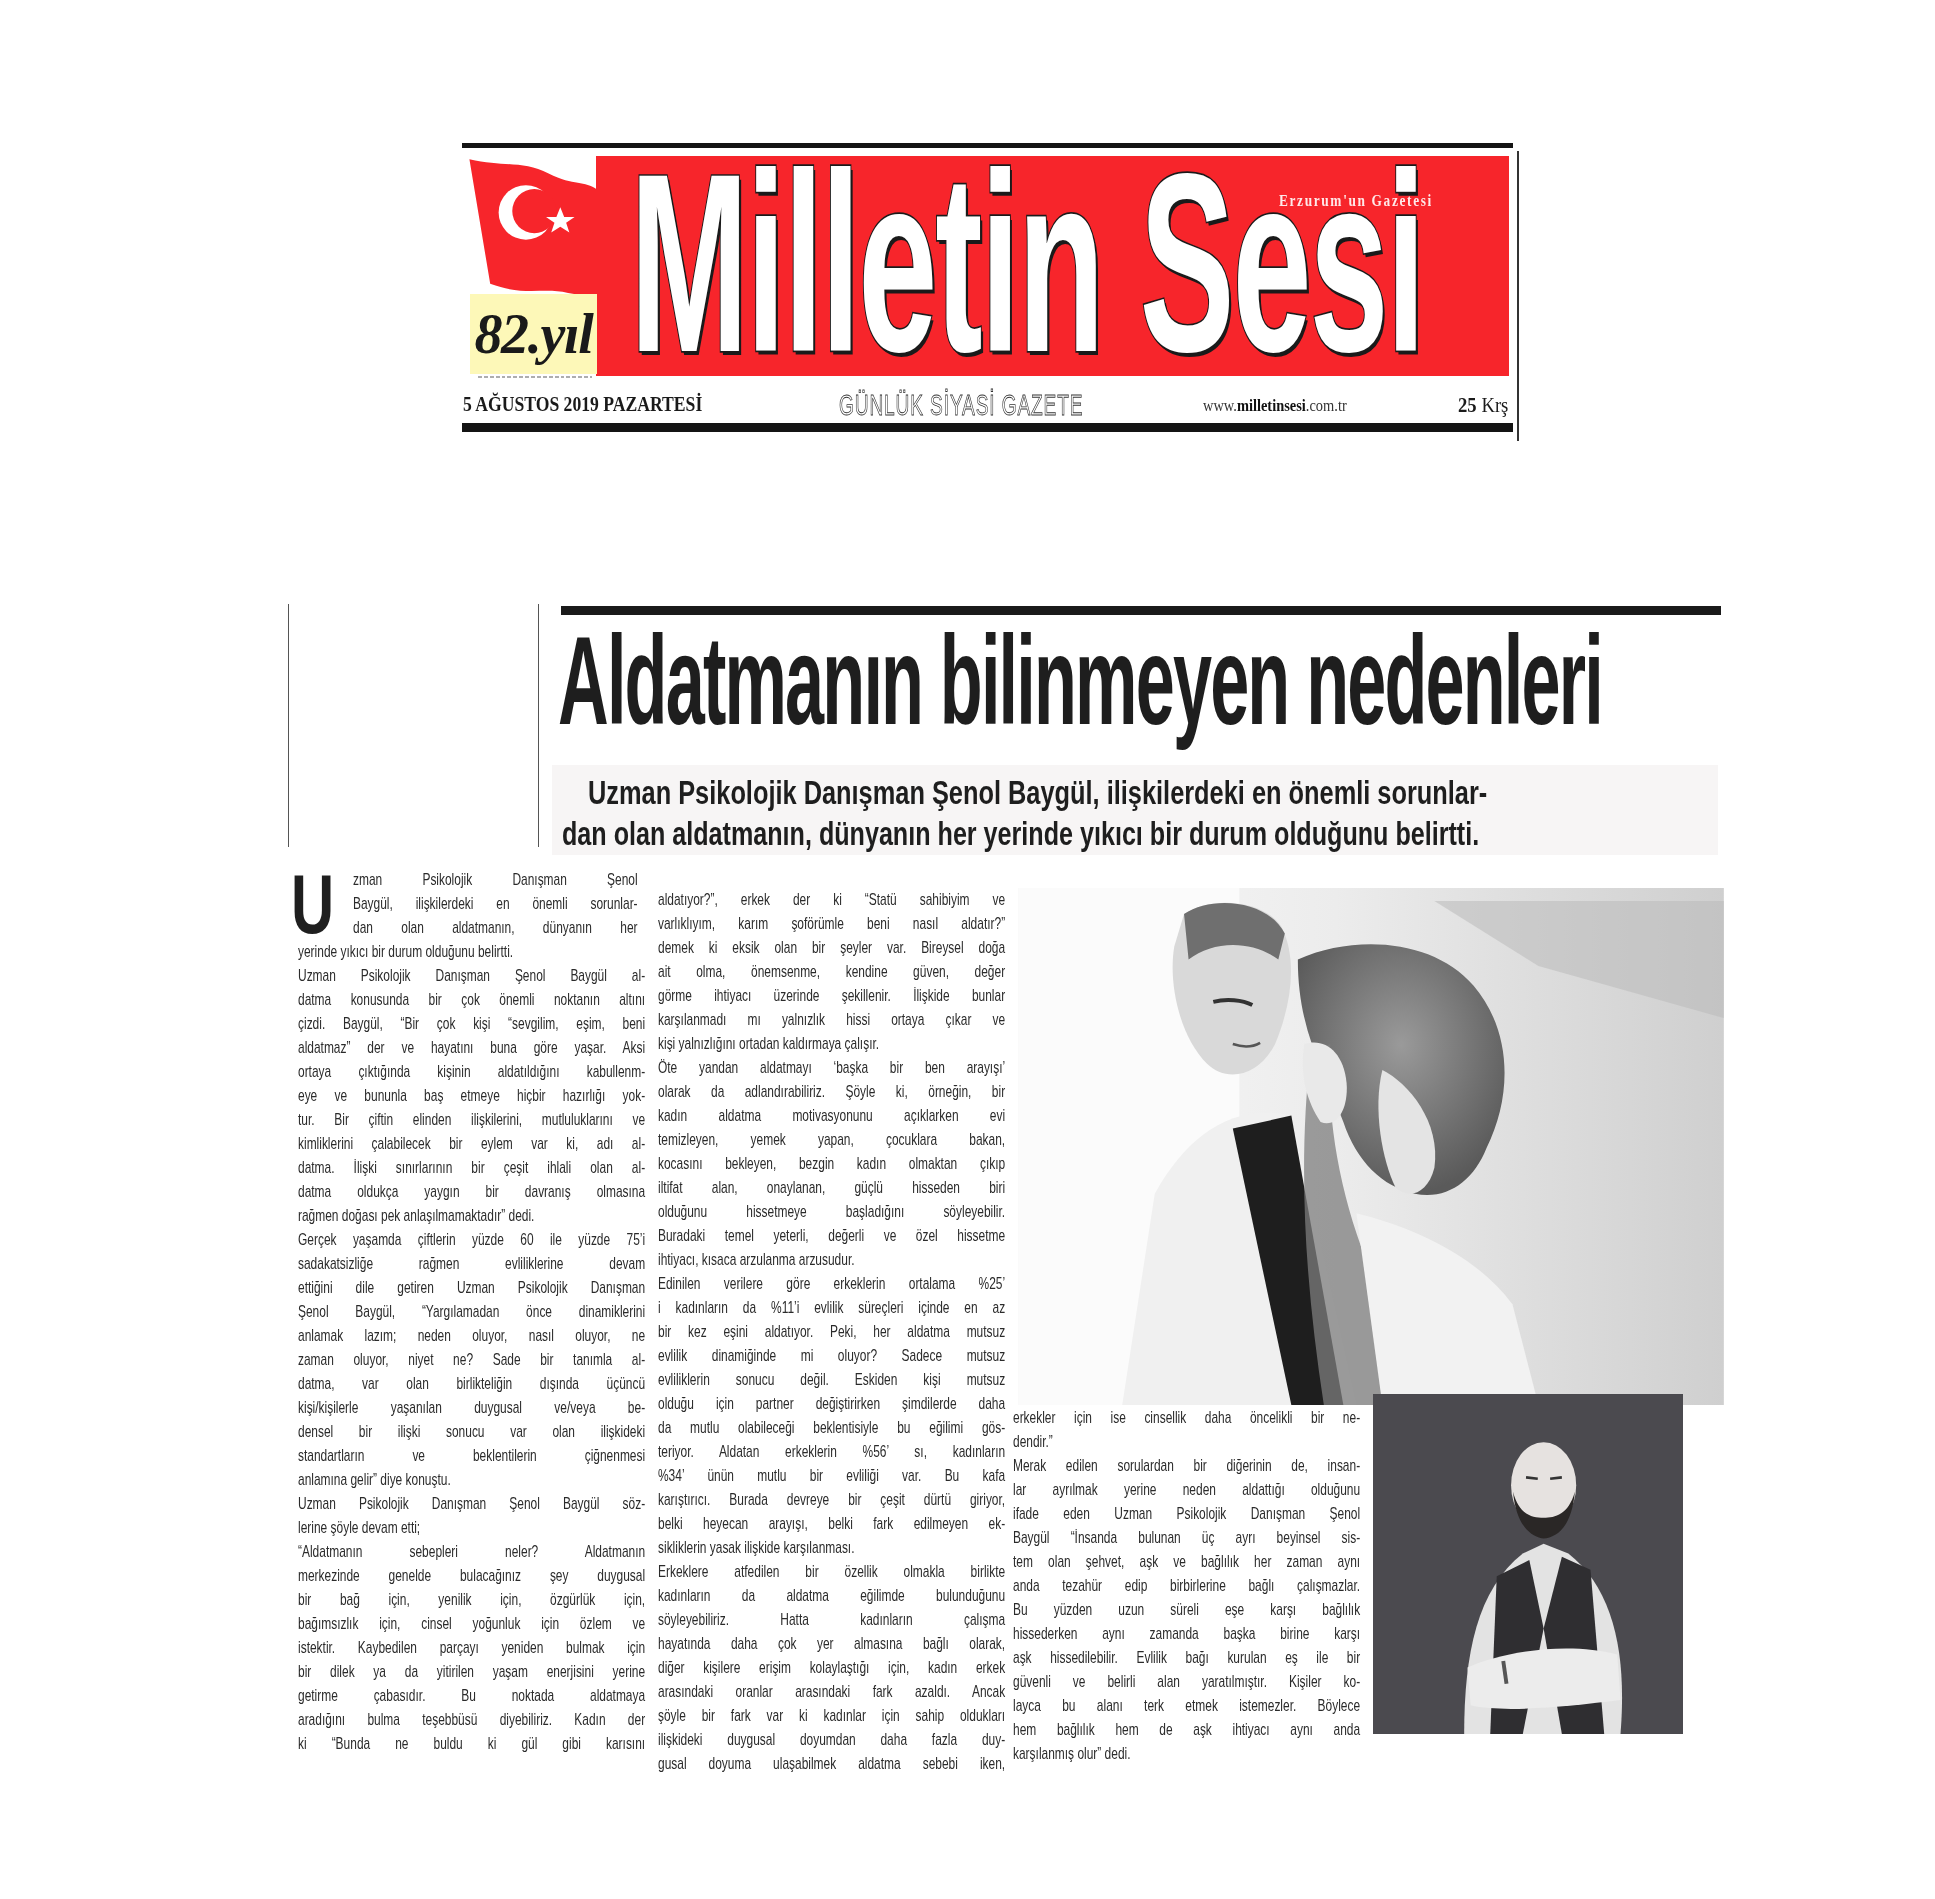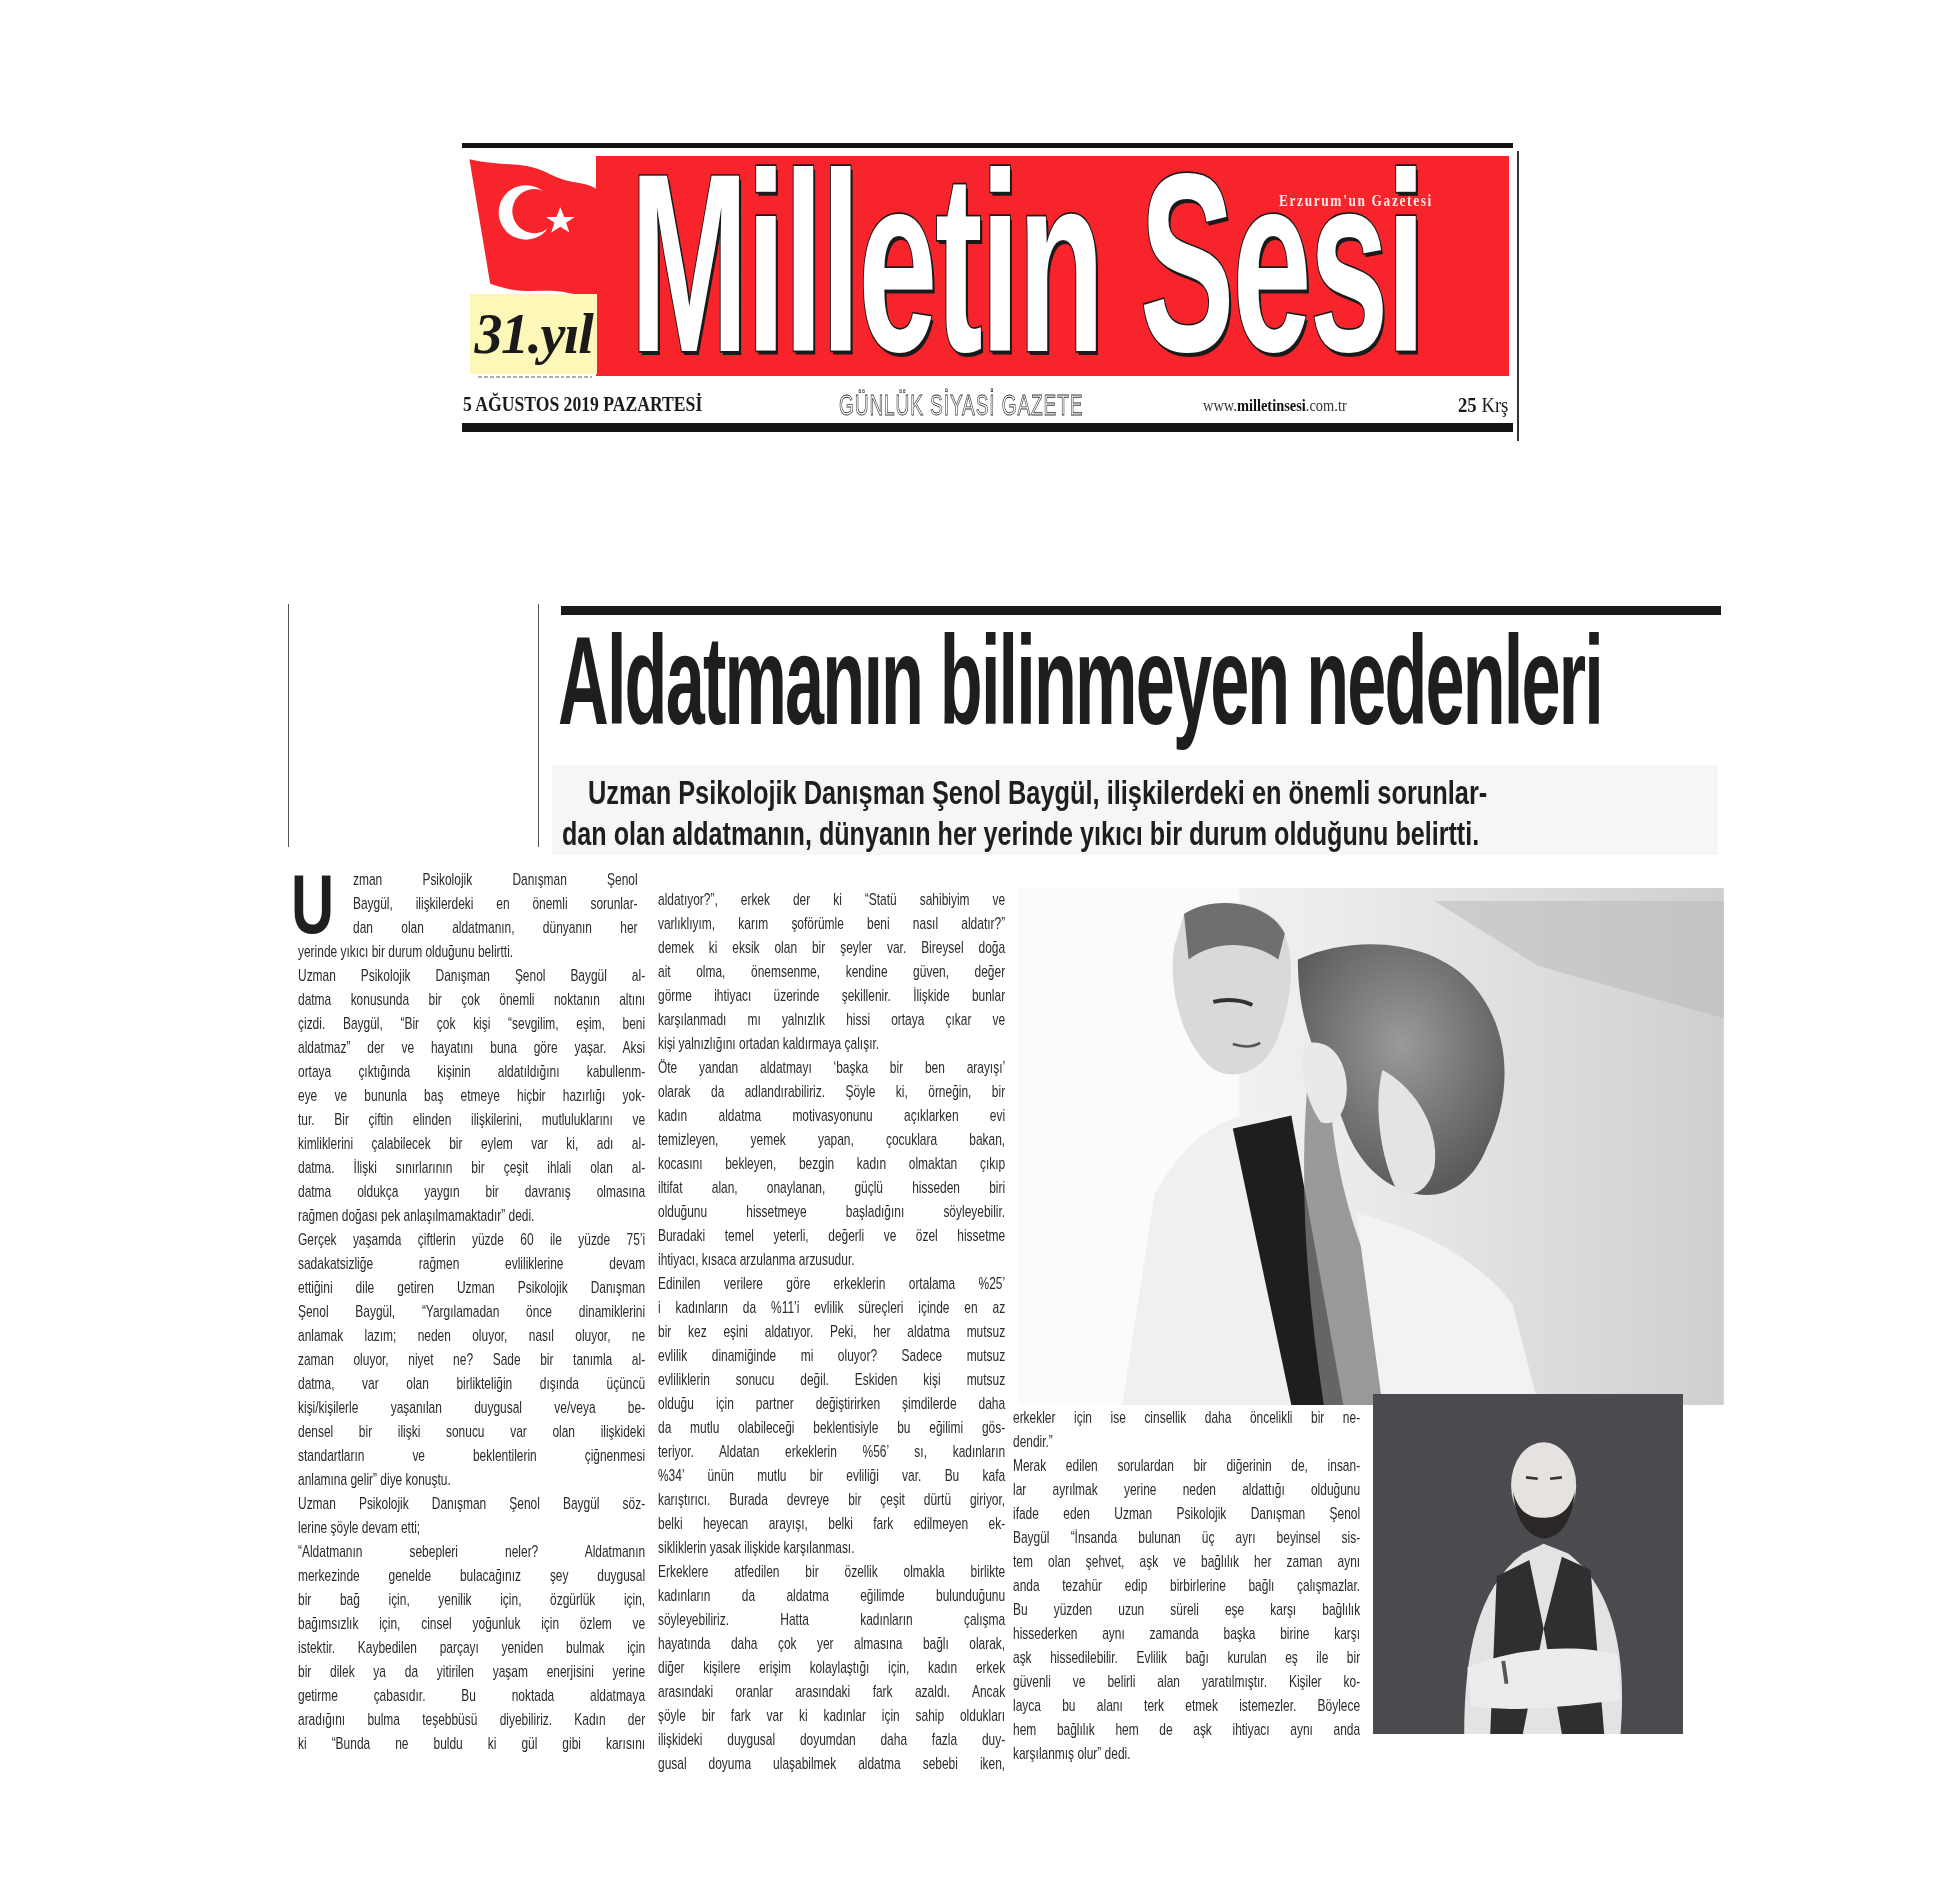--- a/index.html
+++ b/index.html
@@ -62,21 +62,21 @@
 
 <svg class="abs flag" viewBox="0 0 235 228">
   <path d="M8 8 C60 20 90 10 130 30 C170 50 185 40 205 55 L218 150 L225 225 L160 214 C120 205 95 220 40 200 Z" fill="#f7252b"></path>
   <circle cx="95" cy="90" r="42" fill="#fff"></circle>
   <circle cx="108" cy="88" r="34" fill="#f7252b"></circle>
   <polygon fill="#fff" points="148,82 154,97 170,97 157,106 162,121 148,112 134,121 139,106 126,97 142,97"></polygon>
 </svg>
 
 <div class="abs mh-red"></div>
 <div class="abs yil-box"></div>
-<div class="abs yil-text">31.yıl</div>
+<div class="abs yil-text">82.yıl</div>
 <div class="abs yil-fine"></div>
 
 <div class="abs brand">
   <span class="brand-text">Milletin Sesi</span>
 </div>
 <div class="abs brand-tag">Erzurum'un Gazetesi</div>
 
 <div class="abs date">5 AĞUSTOS 2019 PAZARTESİ</div>
 <div class="abs slogan">GÜNLÜK SİYASİ GAZETE</div>
 <div class="abs web"><span>www.</span><b>milletinsesi</b><span>.com.tr</span></div>

